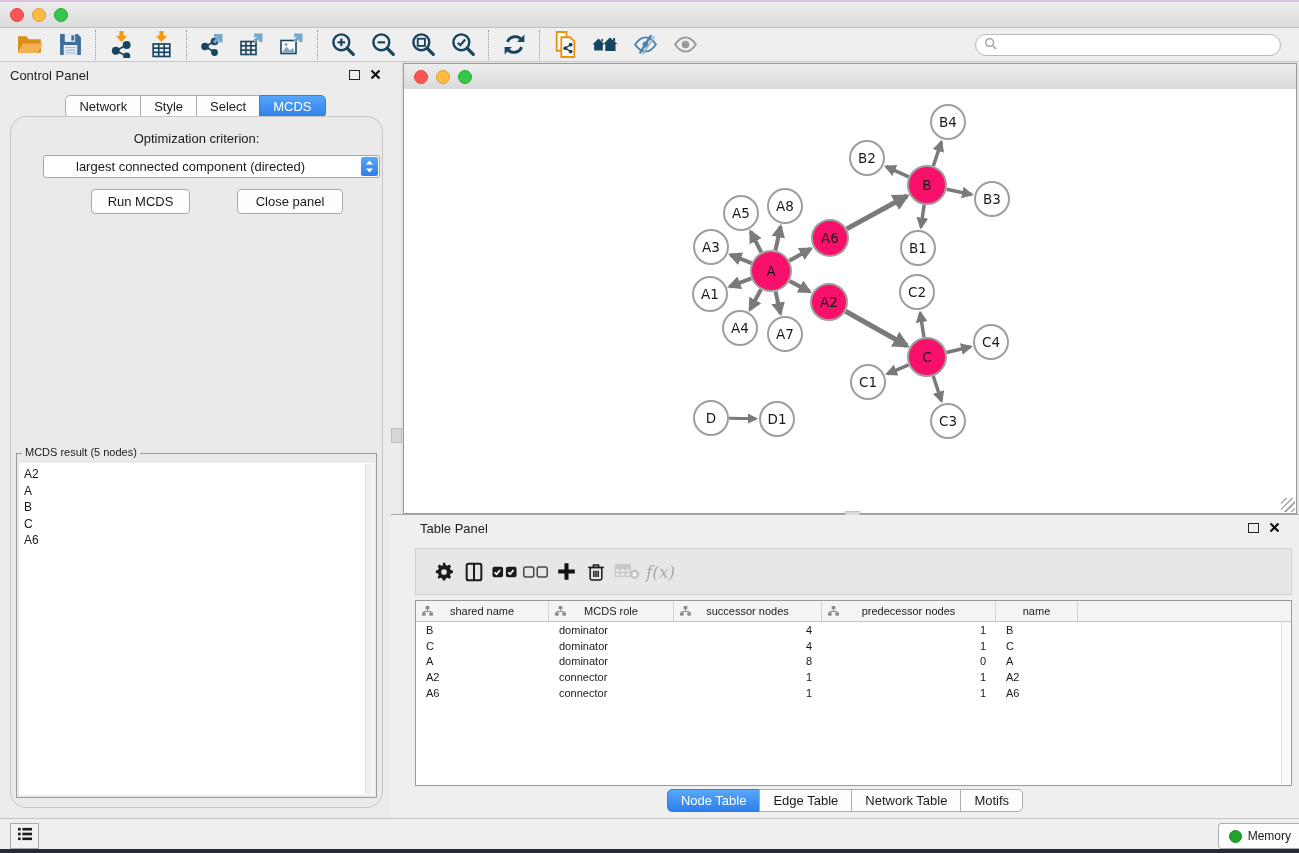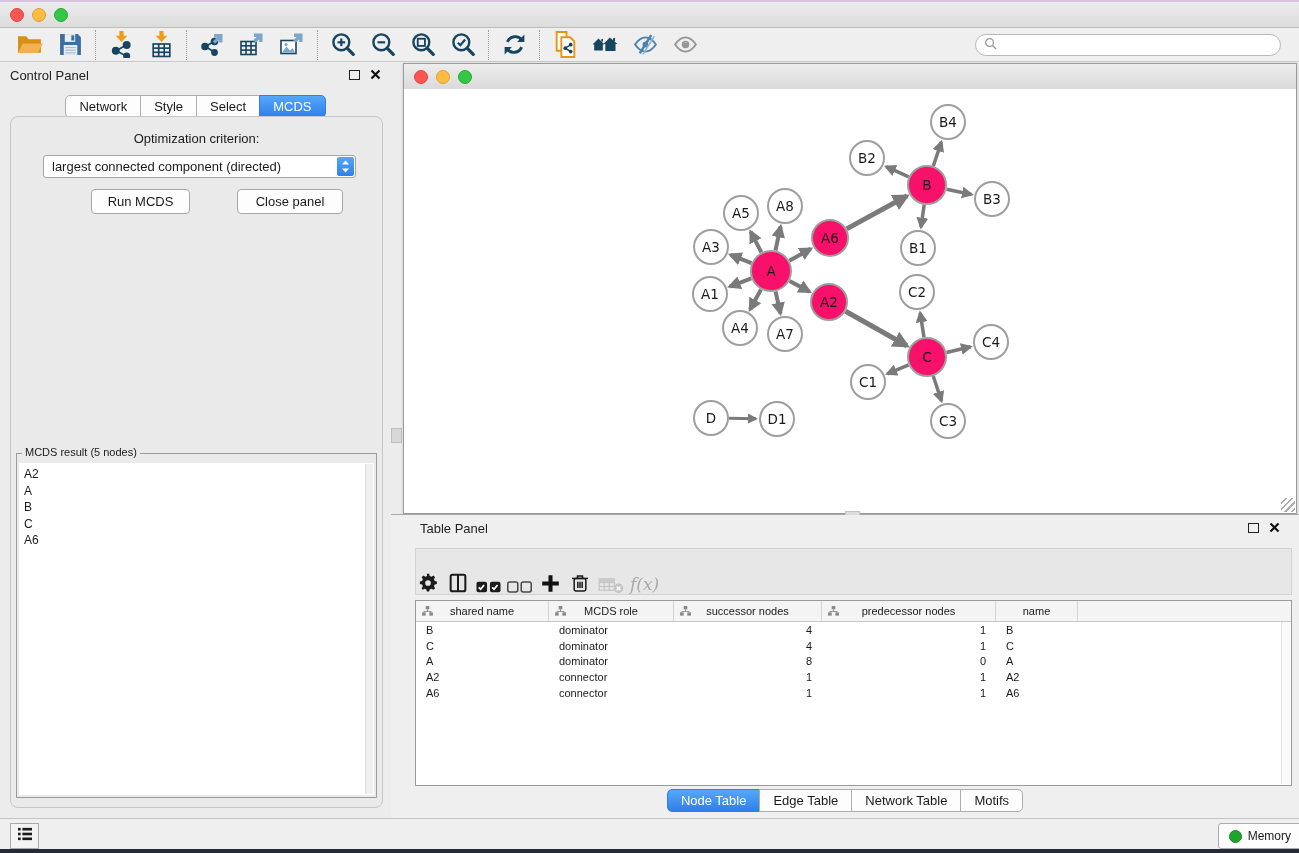--- a/index.html
+++ b/index.html
@@ -29,24 +29,24 @@
   .panel-header{display:flex;align-items:center;height:26px;padding:0 10px;font-size:13px;color:#222;}
   .ph-icons{margin-left:auto;display:flex;gap:10px;align-items:center;}
   .float-icon{width:9px;height:8px;border:1.5px solid #222;display:inline-block;}
   .tabs-row{display:flex;justify-content:center;}
   .tab{background:#FDFDFD;border:1px solid #ADADAD;font-size:13px;padding:3px 13px;margin-left:-1px;
        color:#1a1a1a;}
   .tab:first-child{border-radius:5px 0 0 5px;margin-left:0;}
   .tab:last-child{border-radius:0 5px 5px 0;}
   .tab.selected{background:linear-gradient(#55A7FC,#2F7FE8);border-color:#2F7FE8;color:#fff;}
   #cp-body{left:10px;top:54px;width:371px;height:690px;background:#EAEAEA;border:1px solid #C6C6C6;
-           border-radius:8px;}
+           border-radius:16px;}
   #opt-label{left:0;top:14px;width:100%;text-align:center;font-size:13px;}
   #criterion-select{left:32px;top:38px;width:311px;height:21px;background:#fff;border:1px solid #A6A6A6;
-                    border-radius:3px;display:flex;align-items:center;font-size:13px;}
+                    border-radius:3px;display:flex;align-items:center;font-size:13px;padding-left:24px;}
   #criterion-select .val{flex:1;padding-left:8px;white-space:nowrap;overflow:hidden;}
   #criterion-select .stepper{width:17px;align-self:stretch;margin:1px;border-radius:2px;
         background:linear-gradient(#55A7FC,#2F7FE8);display:flex;align-items:center;justify-content:center;}
   .cp-btn{top:72px;height:23px;background:#FDFDFD;border:1px solid #A8A8A8;border-radius:4px;
           font-size:13px;display:flex;align-items:center;justify-content:center;}
   #run-btn{left:80px;width:97px;}
   #close-btn{left:190px;width:104px;margin-left:36px;}
   #result-fieldset{left:5px;top:336px;width:359px;height:343px;border:1px solid #9C9C9C;background:#EAEAEA;}
   #result-legend{position:absolute;top:-8px;left:5px;background:#EAEAEA;padding:0 3px;font-size:11px;}
   #result-list{position:absolute;left:2px;right:2px;top:9px;bottom:2px;background:#fff;overflow:hidden;}
@@ -61,21 +61,21 @@
   #net-canvas{position:absolute;left:0;top:25px;right:0;bottom:0;background:#fff;overflow:hidden;}
   #net-canvas svg text{font-family:"DejaVu Sans","Liberation Sans",sans-serif;}
   #net-resize-grip{position:absolute;right:1px;bottom:1px;width:14px;height:14px;
      background:repeating-linear-gradient(135deg,transparent 0 3px,#ADADAD 3px 4.5px);}
   #left-grip{left:391px;top:428px;width:9px;height:13px;background:#D7D7D7;border:1px solid #BDBDBD;}
   #h-split{left:391px;top:514px;width:908px;height:1px;background:#A8A8A8;}
   #h-grip{left:845px;top:511px;width:13px;height:8px;background:#DCDCDC;border:1px solid #C2C2C2;}
   
   #table-panel{left:391px;top:515px;width:908px;height:303px;background:#EFEFEF;}
   #tp-toolbar{left:24px;top:33px;width:877px;height:47px;background:#E7E7E7;border:1px solid #D2D2D2;
-              display:flex;align-items:flex-end;gap:6px;box-sizing:border-box;}
+              display:flex;align-items:center;gap:6px;padding-left:16px;box-sizing:border-box;}
   .tp-icon{display:flex;align-items:center;justify-content:center;min-width:24px;}
   .fx{font-family:"DejaVu Serif","Liberation Serif",serif;font-style:italic;font-size:17px;color:#A9A9A9;}
   #node-table{left:24px;top:85px;width:877px;height:186px;background:#fff;border:1px solid #9A9A9A;
               box-sizing:border-box;font-size:11px;}
   .thead{display:flex;height:20px;background:#F4F4F4;border-bottom:1px solid #C8C8C8;align-items:center;}
   .th{position:relative;height:100%;display:flex;align-items:center;justify-content:center;
       border-right:1px solid #D4D4D4;box-sizing:border-box;color:#1a1a1a;}
   .th .tree{position:absolute;left:6px;top:5px;}
   .trow{display:flex;height:15.8px;align-items:center;}
   .td{box-sizing:border-box;overflow:hidden;white-space:nowrap;}

